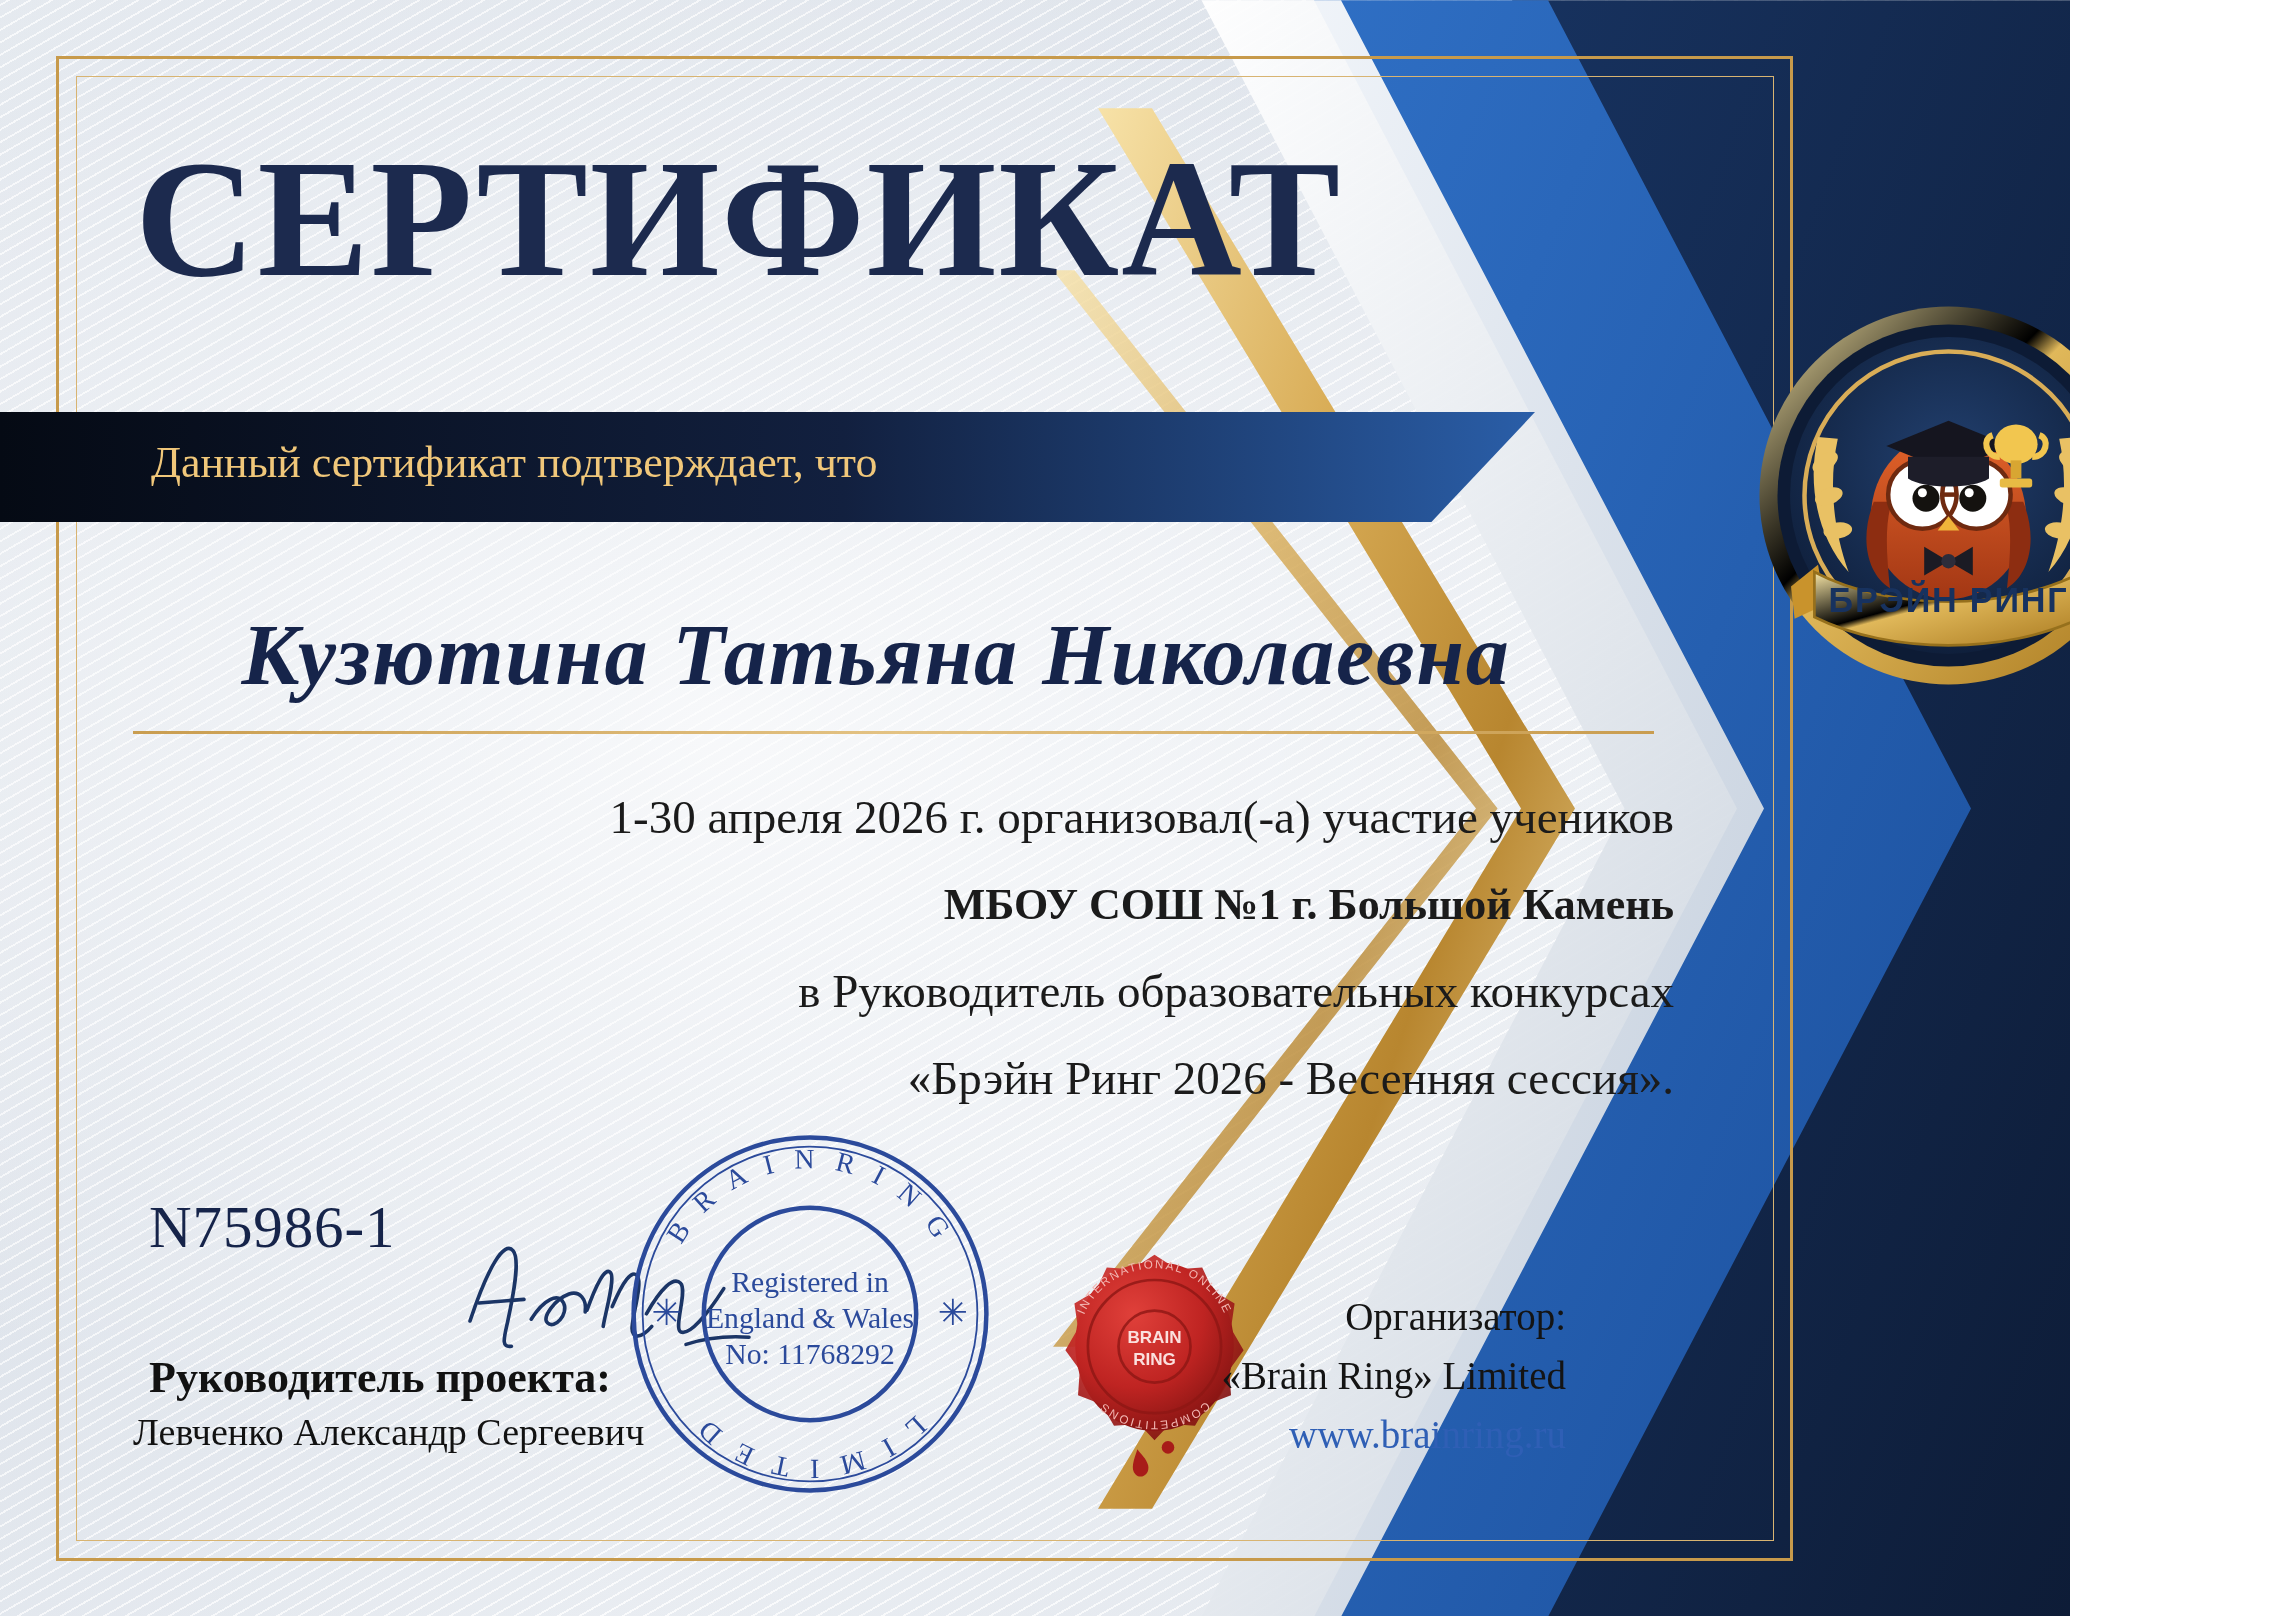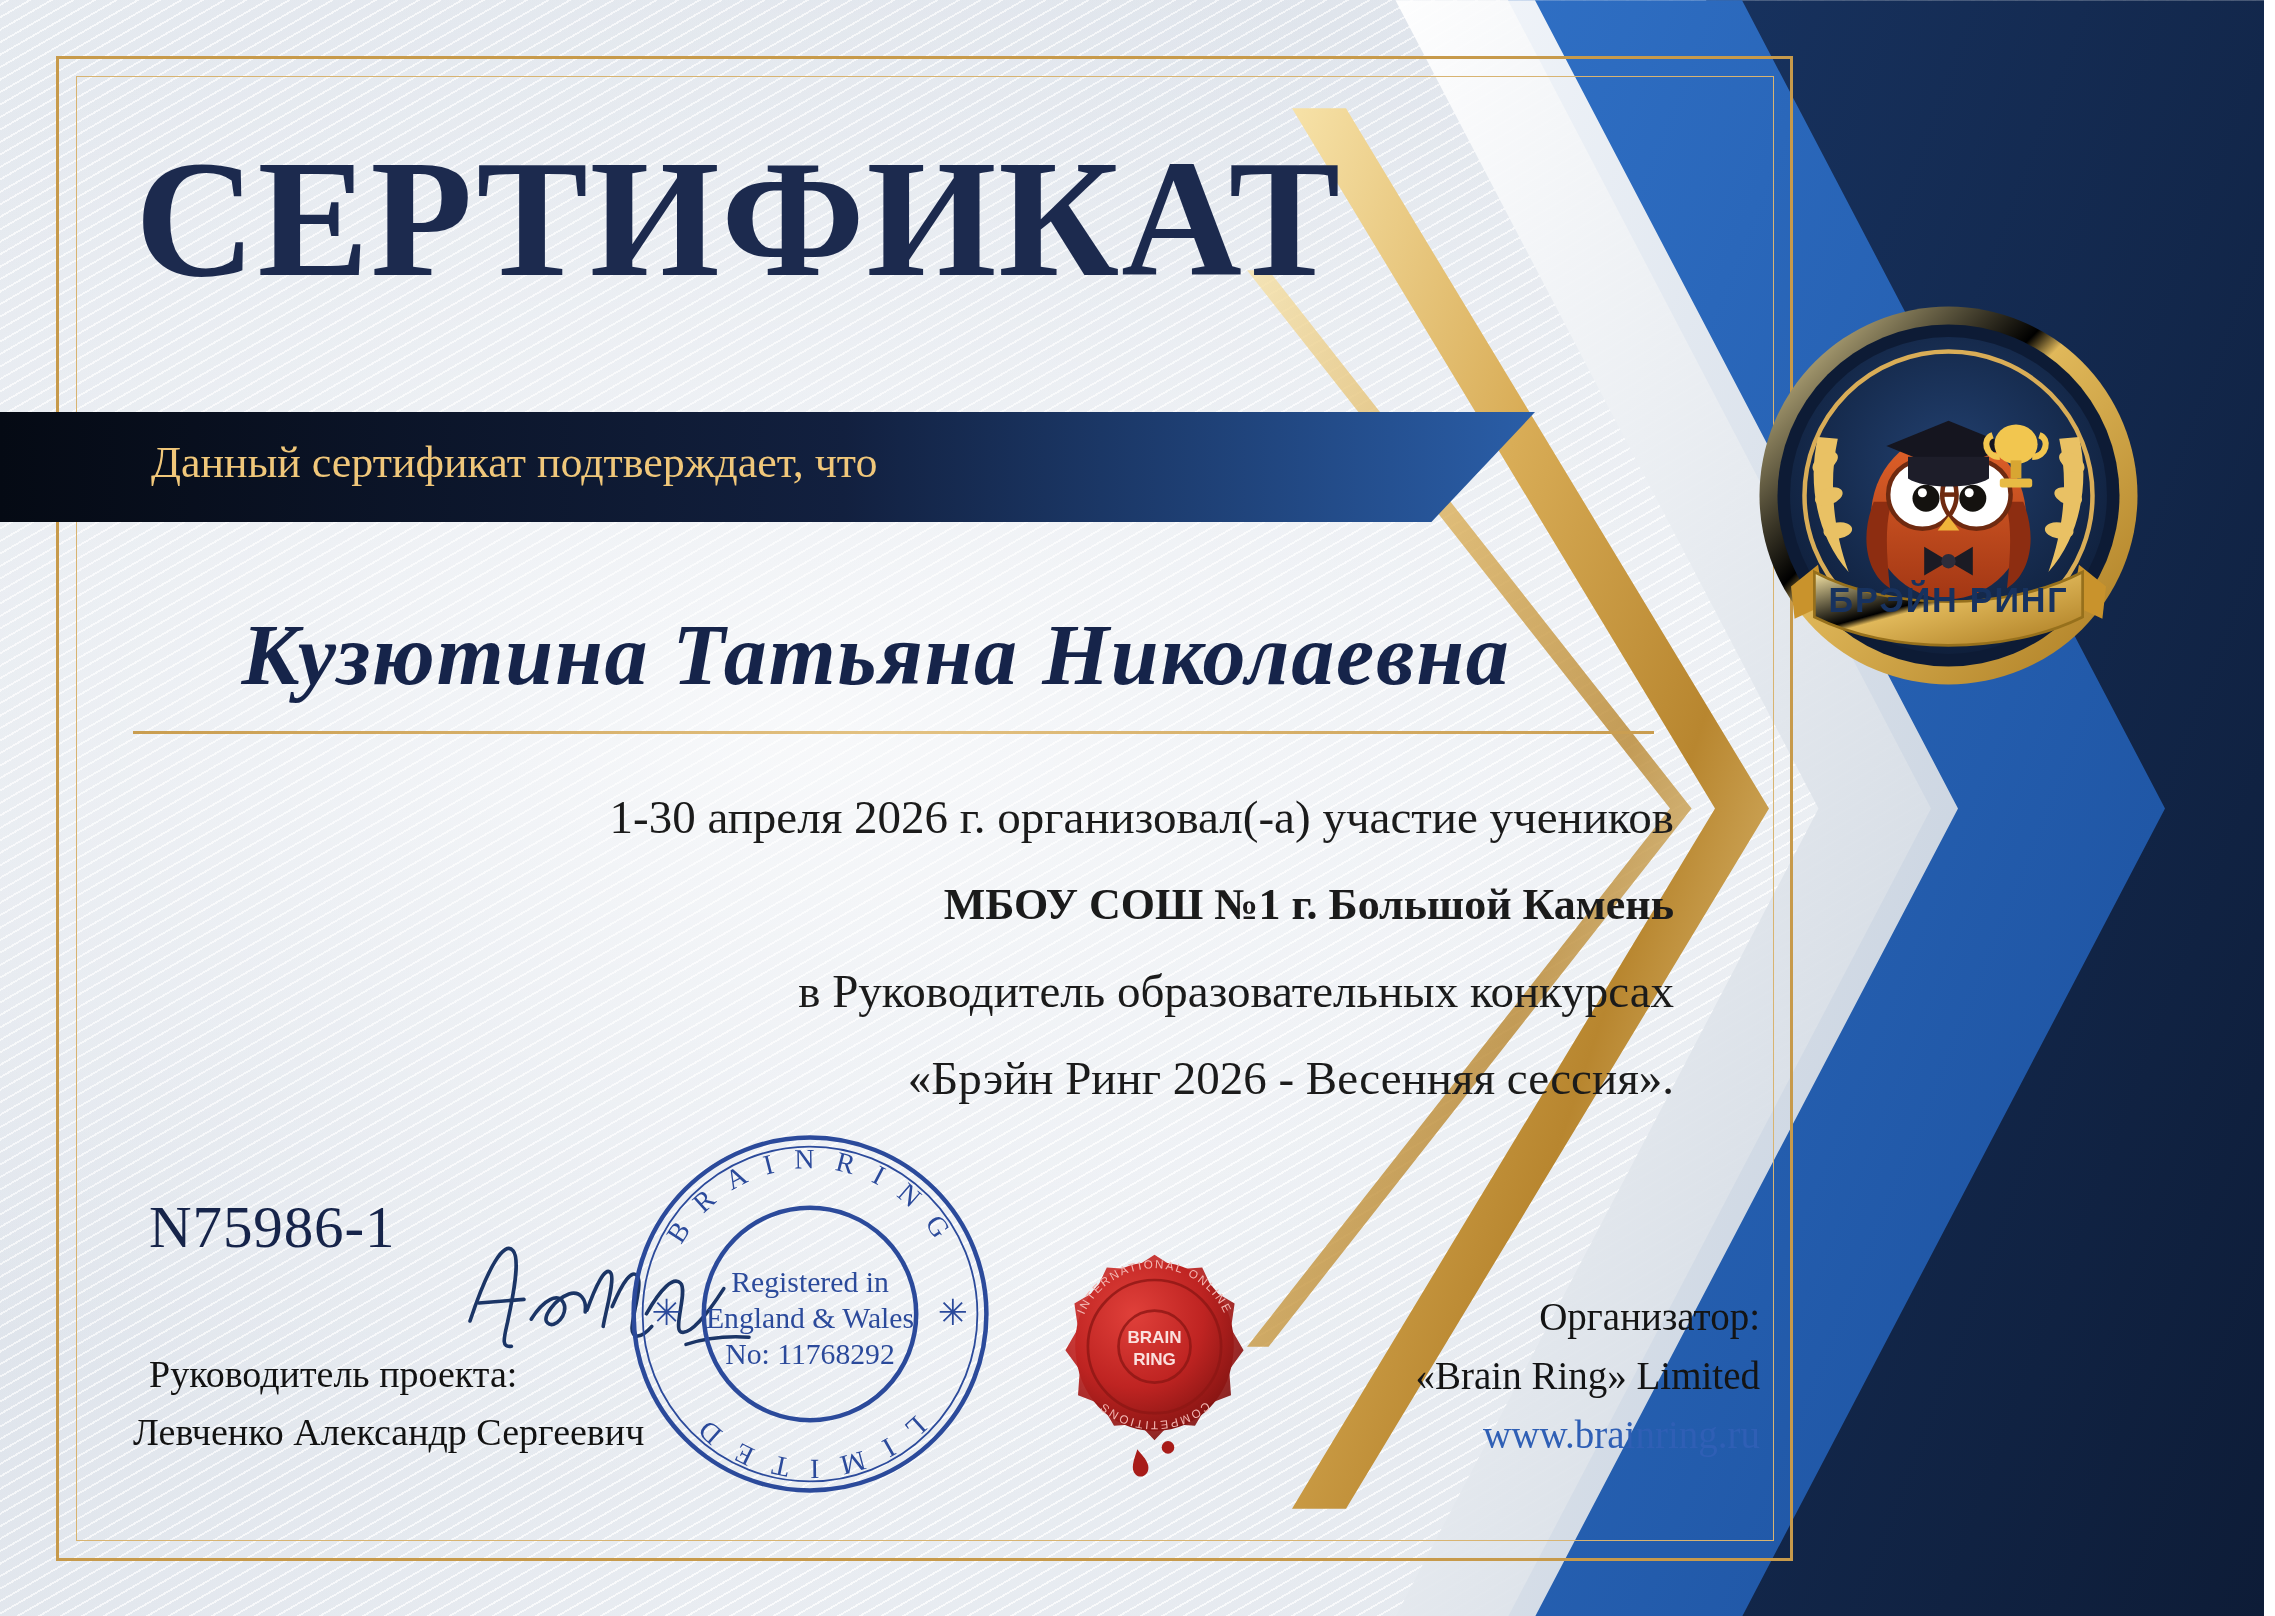--- a/index.html
+++ b/index.html
@@ -5,21 +5,21 @@
   html, body {
     margin: 0;
     padding: 0;
     background: #ffffff;
   }
   body {
     font-family: "Liberation Serif", serif;
   }
   .certificate {
     position: relative;
-    width: 2264px;
+    width: 2070px;
     height: 1617px;
     overflow: hidden;
     background: linear-gradient(135deg, #eef1f5 0%, #e6eaf0 35%, #f3f5f8 60%, #e9edf2 100%);
   }
   
   .texture {
     position: absolute;
     inset: 0;
     background: repeating-linear-gradient(
       -30deg,
@@ -145,23 +145,24 @@
     left: 149px;
     top: 1193px;
     font-size: 59px;
     color: #16244a;
     letter-spacing: 0.9px;
   }
   .director-role {
     position: absolute;
     left: 149px;
     top: 1352px;
-    font-size: 38px;
+    font-size: 44px;
     color: #121212;
     white-space: nowrap;
+    font-weight: bold;
   }
   .director-name {
     position: absolute;
     left: 133px;
     top: 1410px;
     font-size: 38px;
     color: #121212;
     white-space: nowrap;
   }
 

